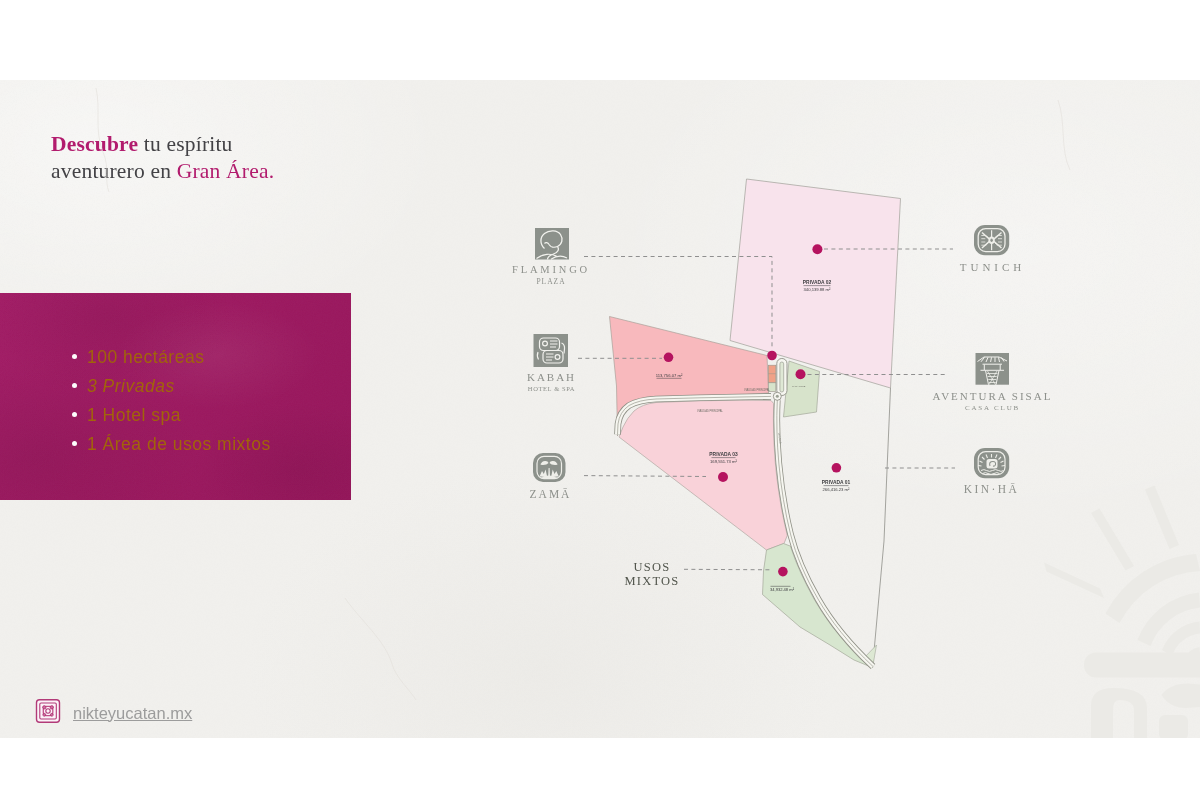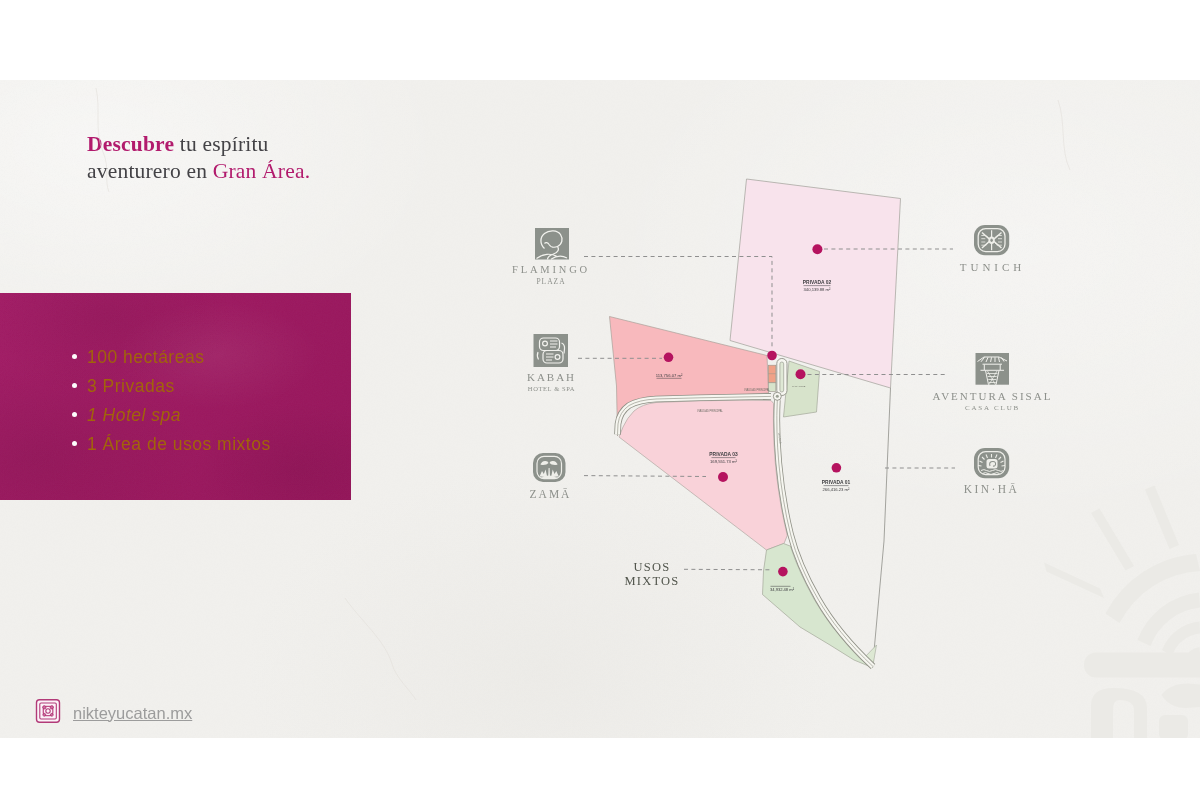--- a/index.html
+++ b/index.html
@@ -7,21 +7,21 @@
        font-family:"Liberation Sans", sans-serif;}
   svg{position:absolute;left:0;top:0;}
   .paper{position:absolute;left:0;top:80px;width:1200px;height:658px;
        background:#f2f1ee;}
   .paper .tex{position:absolute;inset:0;
        background:
         radial-gradient(500px 300px at 8% 10%, rgba(255,255,255,.5), rgba(255,255,255,0) 70%),
         radial-gradient(600px 400px at 85% 25%, rgba(255,255,255,.35), rgba(255,255,255,0) 70%),
         radial-gradient(420px 300px at 45% 90%, rgba(224,222,217,.25), rgba(224,222,217,0) 70%);}
   .title{position:absolute;left:51px;top:131px;font-family:"Liberation Serif",serif;
-       font-size:21.5px;line-height:26.8px;color:#414044;letter-spacing:0.2px;margin-left:36px;}
+       font-size:21.5px;line-height:26.8px;color:#414044;letter-spacing:0.2px;}
   .mag{color:#b2186c;}
   .panel{position:absolute;left:0;top:293px;width:351px;height:207px;
        background:
          radial-gradient(170px 90px at 62% 30%, rgba(255,255,255,.06), rgba(255,255,255,0) 60%),
          radial-gradient(200px 120px at 30% 12%, rgba(70,5,40,.10), rgba(70,5,40,0) 65%),
          radial-gradient(260px 160px at 10% 80%, rgba(70,5,40,.12), rgba(70,5,40,0) 65%),
          radial-gradient(180px 110px at 85% 85%, rgba(70,5,40,.10), rgba(70,5,40,0) 60%),
          linear-gradient(128deg,#a31c66 0%, #9d1860 45%, #96155b 100%);}
   .li{position:absolute;left:72px;color:#a16207;font-size:17.5px;letter-spacing:0.5px;white-space:nowrap;}
   .dot{display:inline-block;width:5px;height:5px;border-radius:50%;background:#fff;
@@ -34,23 +34,23 @@
 <div class="paper">
     <div class="tex"></div>
   </div>
 
 <div class="title"><span class="mag" style="font-weight:bold;">Descubre</span> tu espíritu<br>aventurero en <span class="mag">Gran Área.</span></div>
 
 <div class="panel"></div>
 
 <div class="li" style="top:347px;"><span class="dot"></span>100 hectáreas</div>
 
-<div class="li" style="top:376px;"><span class="dot"></span>3 Privadas</div>
-
-<div class="li" style="top:404.5px;font-style:italic;"><span class="dot"></span>1 Hotel spa</div>
+<div class="li" style="top:376px;font-style:italic;"><span class="dot"></span>3 Privadas</div>
+
+<div class="li" style="top:404.5px;"><span class="dot"></span>1 Hotel spa</div>
 
 <div class="li" style="top:433.5px;text-align:center;"><span class="dot"></span>1 Área de usos mixtos</div>
 
 <div class="foot">nikteyucatan.mx</div>
 
 <svg width="1200" height="795" viewBox="0 0 1200 795">
   <defs>
     <clipPath id="band">
         <rect x="0" y="80" width="1200" height="658"></rect>
       </clipPath>

